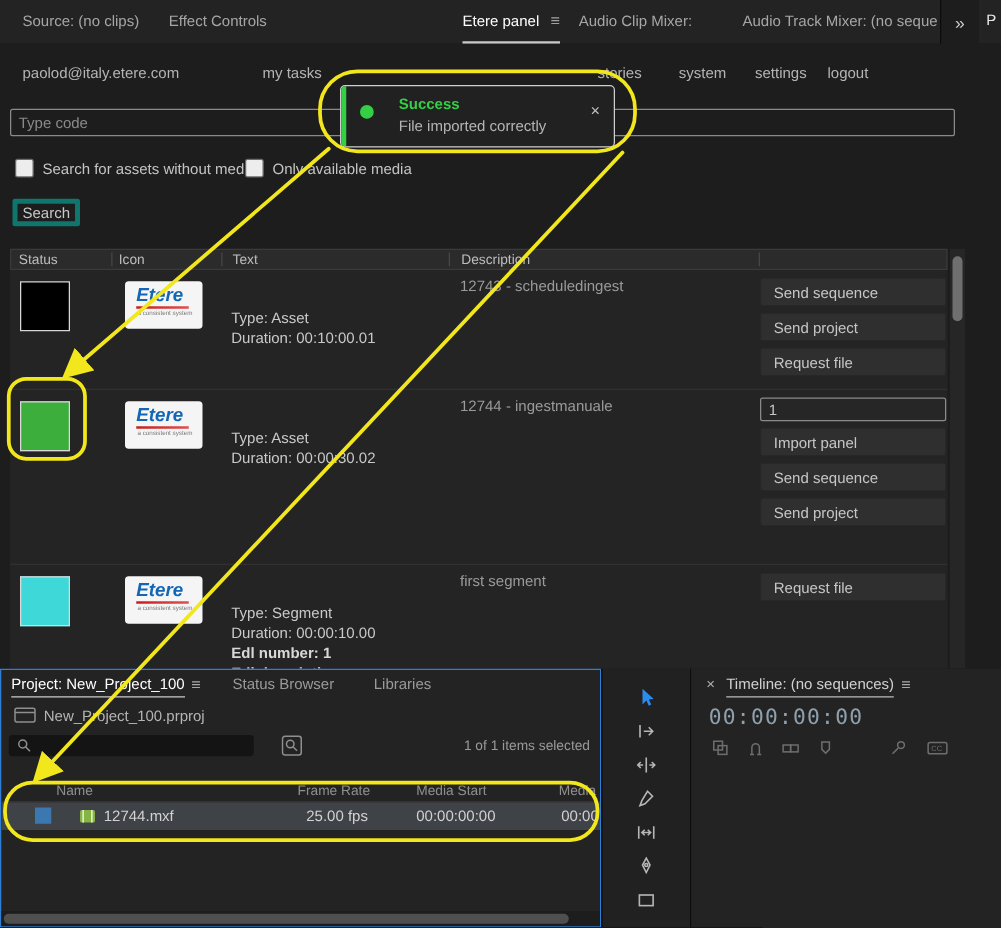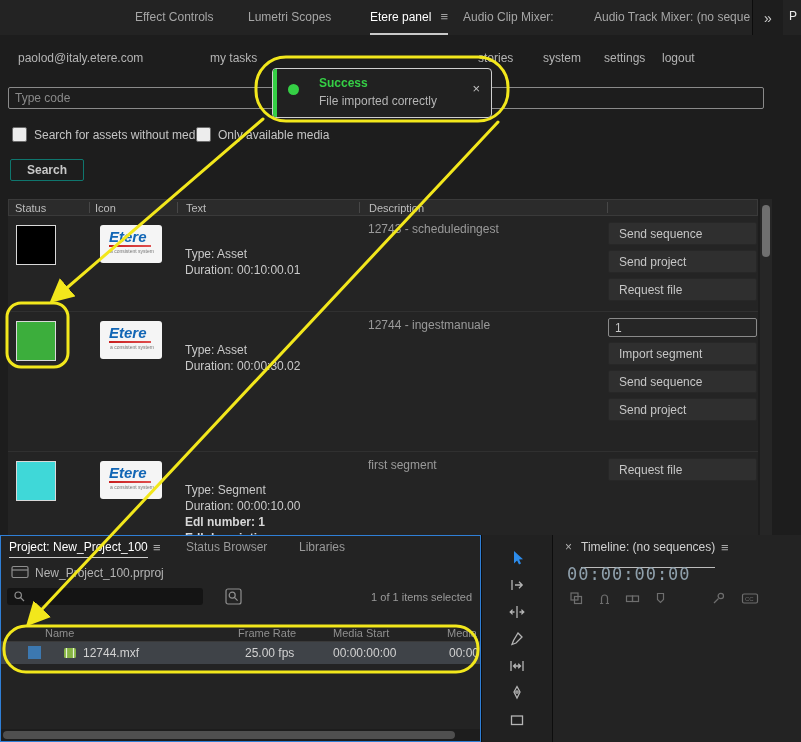--- a/index.html
+++ b/index.html
@@ -21,22 +21,22 @@
   .email{position:absolute;left:18px;top:16px;color:#b4b4b4;}
   .enav{position:absolute;top:16px;color:#b4b4b4;white-space:nowrap;cursor:default;}
 
   .code-input{position:absolute;left:8px;top:52px;width:742px;height:20px;background:#1d1d1d;border:1px solid #8a8a8a;
               border-radius:2px;color:#cfcfcf;padding:0 6px;font-size:12px;font-family:"Liberation Sans",sans-serif;outline:none;}
   .code-input::placeholder{color:#8a8a8a;}
 
   .cbrow{position:absolute;top:92px;display:flex;align-items:center;gap:7px;color:#c4c4c4;}
   .cbbox{width:13px;height:13px;background:#ededed;border:1px solid #6b6b6b;border-radius:2px;display:inline-block;}
 
-  .search-btn{position:absolute;left:10px;top:124px;width:74px;height:22px;background:transparent;border:1px solid #0f766e;
-              border-radius:2px;color:#c8c8c8;font-size:12px;font-family:"Liberation Sans",sans-serif;display:flex;align-items:center;justify-content:center;font-weight:bold;}
+  .search-btn{position:absolute;left:10px;top:124px;width:54px;height:22px;background:transparent;border:4px solid #0f766e;
+              border-radius:2px;color:#c8c8c8;font-size:12px;font-family:"Liberation Sans",sans-serif;display:flex;align-items:center;justify-content:center;}
 
   
   .etr-table{position:absolute;left:8px;top:164px;width:750px;height:336px;}
   .etr-head{position:relative;height:17px;background:#2b2b2b;border:1px solid #3a3a3a;box-sizing:border-box;}
   .etr-head .hcell{position:absolute;top:2px;font-size:11px;color:#bdbdbd;}
   .etr-head .hsep{position:absolute;top:2px;bottom:2px;width:1px;background:#474747;}
   .etr-row{position:relative;background:#242424;border-bottom:1px solid #303030;}
   .status-sq{position:absolute;left:8px;top:9px;width:40px;height:40px;border:1px solid #d9d9d9;box-sizing:border-box;}
   .elogo{position:absolute;left:92px;top:9px;width:62px;height:38px;background:#f5f5f5;border-radius:3px;overflow:hidden;}
   .elogo .brand{display:block;font-style:italic;font-weight:bold;color:#1266b5;font-size:15px;line-height:17px;padding:3px 0 0 9px;}
@@ -85,45 +85,45 @@
   .tools{position:absolute;left:481px;top:535px;width:72px;height:207px;background:#212121;
          border-left:1px solid #0d0d0d;border-right:1px solid #0d0d0d;box-sizing:border-box;
          display:flex;flex-direction:column;align-items:center;padding-top:12px;gap:6px;}
   .tool-btn{width:24px;height:21px;display:flex;align-items:center;justify-content:center;background:transparent;border:none;padding:0;}
   .tool-btn svg{stroke:#b5b5b5;fill:none;stroke-width:1.3;}
   .tool-btn.sel svg{stroke:none;fill:#2d8ceb;}
 
   
   .timeline{position:absolute;left:553px;top:535px;width:248px;height:207px;background:#232323;overflow:hidden;}
   .tl-close{position:absolute;left:12px;top:5px;color:#b0b0b0;font-size:12px;}
-  .tl-title{position:absolute;left:28px;top:5px;color:#d0d0d0;border-bottom:1px solid #bcbcbc;padding-bottom:13px;white-space:nowrap;}
+  .tl-title{position:absolute;left:28px;top:5px;color:#d0d0d0;border-bottom:1px solid #bcbcbc;padding-bottom:3px;white-space:nowrap;}
   .tl-menu{position:absolute;left:168px;top:5px;color:#a8a8a8;font-size:13px;}
   .tl-timecode{position:absolute;left:14px;top:29px;font-family:"DejaVu Sans Mono",monospace;font-size:17px;
                letter-spacing:1px;color:#8fa0ac;}
   .tl-icons{position:absolute;left:0;top:56px;width:100%;height:18px;}
   .tl-ic{position:absolute;top:0;width:16px;height:16px;}
   .tl-ic svg{stroke:#6e6e6e;fill:none;stroke-width:1.2;}
 
   
   .annotations{position:absolute;left:0;top:0;z-index:50;pointer-events:none;}
   .anno{fill:none;stroke:#f2e71c;stroke-width:3;stroke-linecap:round;}
 
   .icon-gray svg{stroke:#8f8f8f;fill:none;stroke-width:1.2;}
 </style>
 </head>
 <body>
 
 <div class="stage">
 
   <div class="topbar">
+    <span class="ttab" style="left:18px">
+        <span>Source: (no clips)</span>
+      </span>
     <span class="ttab" style="left:135px">
         <span>Effect Controls</span>
-      </span>
-    <span class="ttab" style="left:248px">
-        <span>Lumetri Scopes</span>
       </span>
     <span class="ttab active" style="left:370px">
       <span>Etere panel</span>
       <span class="menu-glyph">≡</span>
     </span>
     <span class="ttab" style="left:594px">
         <span>Audio Track Mixer: (no seque</span>
       </span>
     <span class="ttab" style="left:463px">
         <span>Audio Clip Mixer:</span>
@@ -191,21 +191,21 @@
           <span class="swoosh"></span>
           <span class="tagline">a consistent system</span>
         </span>
         <span class="rlines">
           <div>Type: Asset</div>
           <div>Duration: 00:00:30.02</div>
         </span>
         <span class="rdesc">12744 - ingestmanuale</span>
         <span class="ractions">
           <input class="act-input" type="text" value="1" style="">
-          <button class="act-btn">Import segment</button>
+          <button class="act-btn">Import panel</button>
           <button class="act-btn">Send sequence</button>
           <button class="act-btn">Send project</button>
         </span>
       </div>
 
       <div class="etr-row" style="height:120px">
         <span class="status-sq" style="background: rgb(63, 216, 216);"></span>
         <span class="elogo">
           <span class="brand">Etere</span>
           <span class="swoosh"></span>

